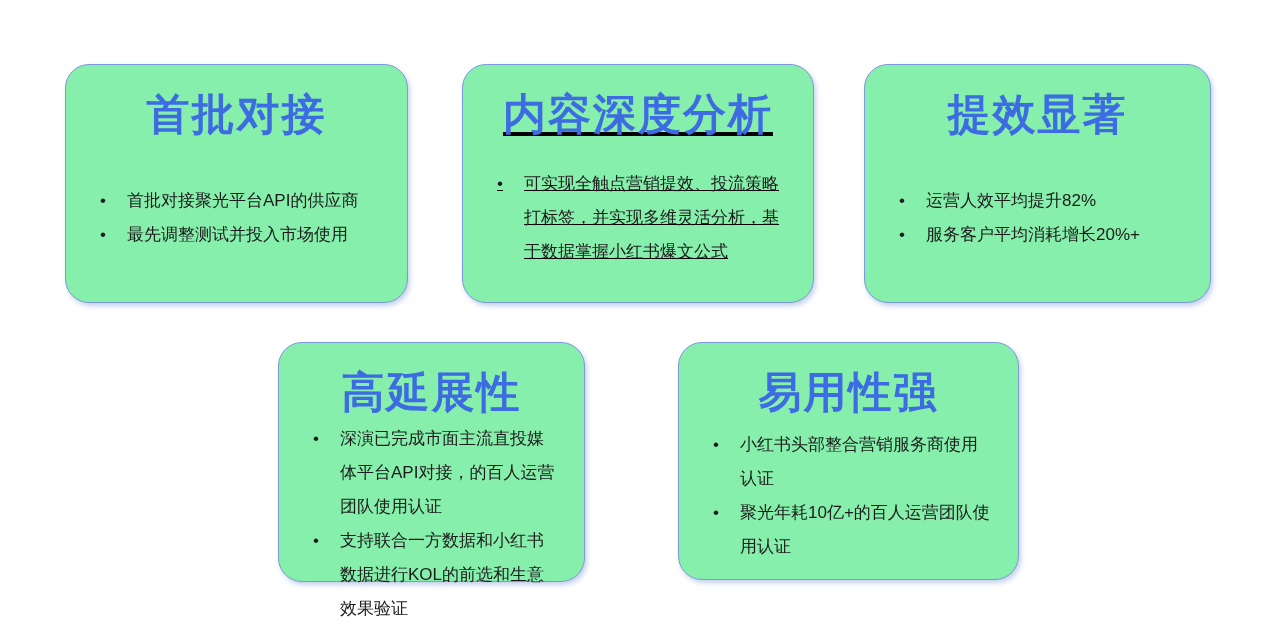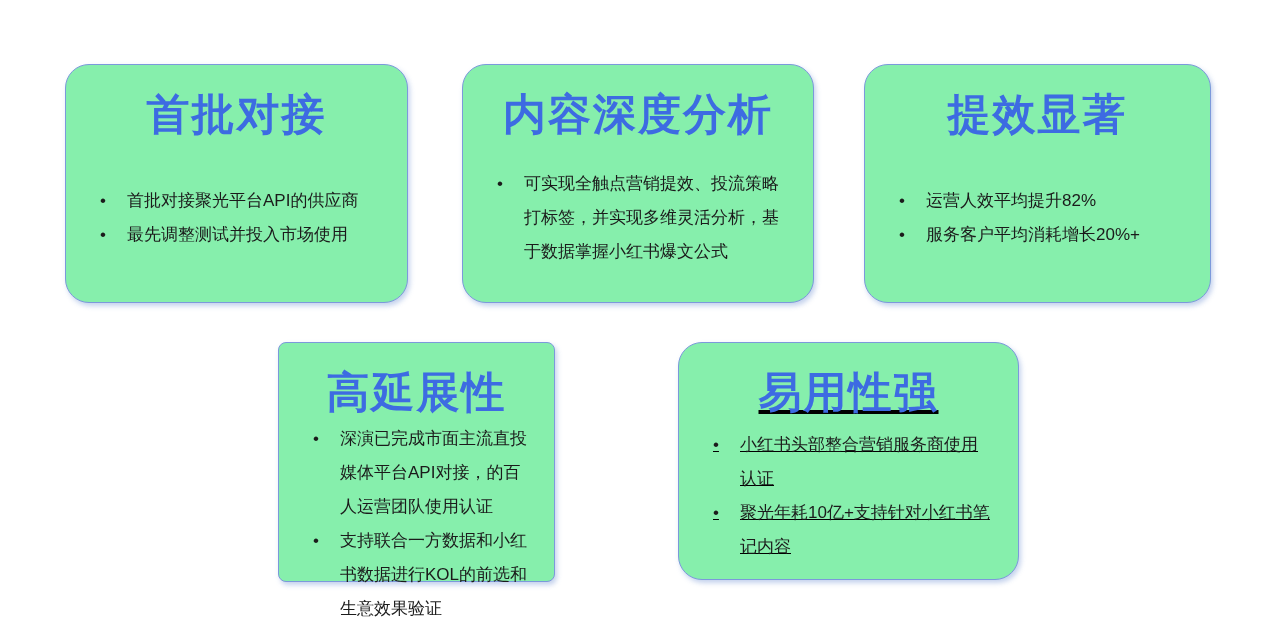--- a/index.html
+++ b/index.html
@@ -22,24 +22,24 @@
     background: #86efac;
     border: 1.5px solid #7C99DB;
     border-radius: 24px;
     box-shadow: 2px 3px 5px rgba(125, 155, 215, 0.45);
     display: flex;
     flex-direction: column;
     box-sizing: border-box;
     margin-top: 12px;
   }
   .card1 { left: 65px;  top: 52px;  width: 343px; height: 239px; }
-  .card2 { left: 462px; top: 52px;  width: 352px; height: 239px; }
+  .card2 { left: 462px; top: 52px;  width: 352px; height: 239px; text-decoration: underline; }
   .card3 { left: 864px; top: 52px;  width: 347px; height: 239px; }
-  .card4 { left: 278px; top: 330px; width: 277px; height: 240px; border-radius: 8px; }
-  .card5 { left: 678px; top: 330px; width: 341px; height: 238px; text-decoration: underline; }
+  .card4 { left: 278px; top: 330px; width: 307px; height: 240px; }
+  .card5 { left: 678px; top: 330px; width: 341px; height: 238px; }
   .card-title {
     text-align: center;
     font-size: 43px;
     font-weight: 700;
     letter-spacing: 2px;
     color: #3D6BE2;
     margin-top: 26px;
     line-height: 1.1;
     flex: none;
   }
@@ -124,18 +124,18 @@
 
   <div class="card card5">
     <div class="card-title">易用性强</div>
     <div class="bullets">
       <div class="bullet">
         <span class="dot">•</span>
         <span class="text">小红书头部整合营销服务商使用认证</span>
       </div>
       <div class="bullet">
         <span class="dot">•</span>
-        <span class="text">聚光年耗10亿+支持针对小红书笔记内容</span>
+        <span class="text">聚光年耗10亿+的百人运营团队使用认证</span>
       </div>
     </div>
   </div>
 
 </div>
 
 </body></html>

